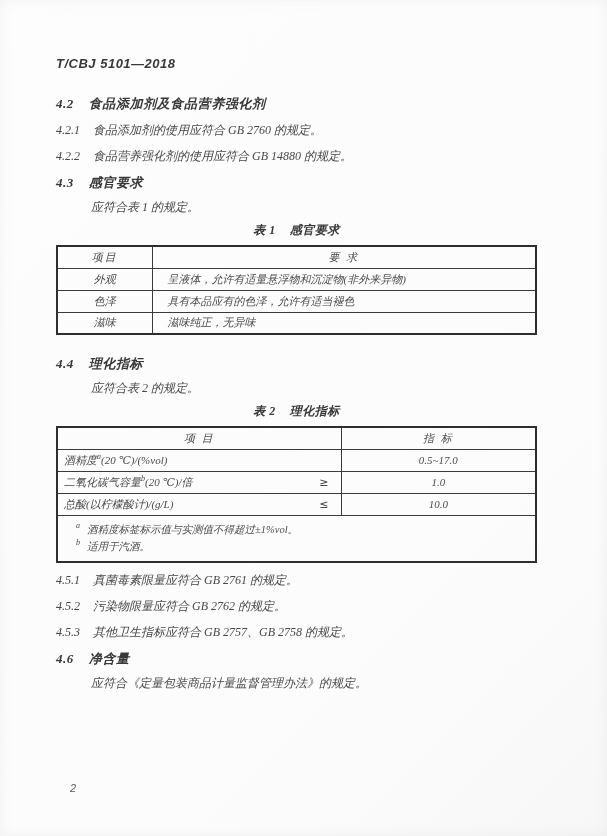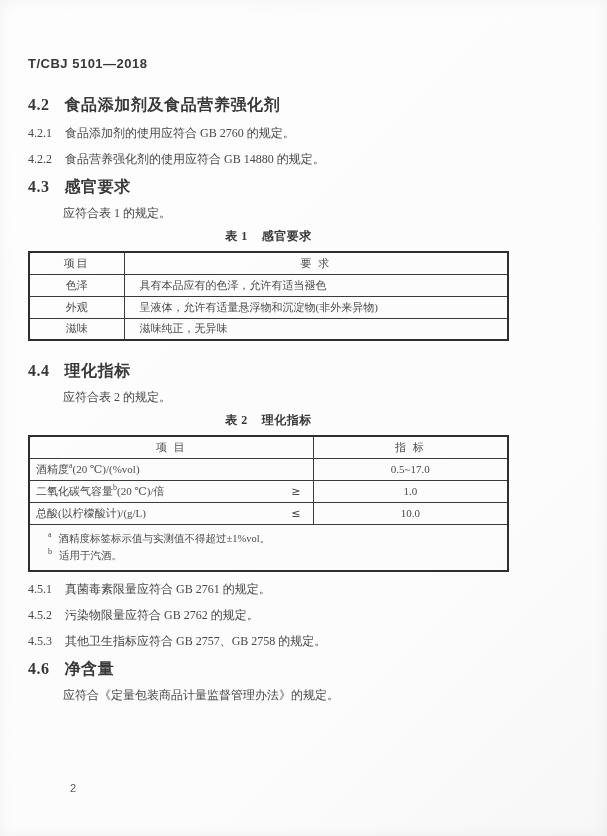--- a/index.html
+++ b/index.html
@@ -4,29 +4,30 @@
 <style>
   * { margin:0; padding:0; box-sizing:border-box; }
   html,body { background:#e9e9e9; }
   .page {
     position:relative;
     width:607px; height:836px;
     background:linear-gradient(135deg,#fdfdfd 0%, #fcfcfc 70%, #f7f7f7 100%);
     box-shadow:inset 0 0 14px rgba(0,0,0,0.05);
     font-family:"Liberation Serif","DejaVu Serif",serif;
     color:#474747;
-    padding:56px 0 0 28px;
+    padding:56px 0 0 56px;
     overflow:hidden;
+    font-style:italic;
   }
   .docnum {
     font-size:13px; font-weight:bold; color:#383838; letter-spacing:0.5px;
     font-family:"Liberation Sans","DejaVu Sans",sans-serif;
   }
   .heading {
-    margin-top:24px; font-size:16px; font-weight:bold; color:#383838;
+    margin-top:24px; font-size:13px; font-weight:bold; color:#383838;
     letter-spacing:0.6px;
   }
   .heading .num { margin-right:15px; letter-spacing:0.5px; }
   .clause { margin-top:9px; font-size:12px; line-height:17px; }
   .clause + .clause { }
   .clause .num { margin-right:13px; }
   .indent-p { margin-top:7px; margin-left:35px; font-size:12px; line-height:17px; }
   .caption {
     margin-top:6px; width:481px; text-align:center;
     font-size:12px; font-weight:bold; color:#383838; letter-spacing:0.5px;
@@ -85,26 +86,26 @@
   </div>
   <table>
     <thead>
       <tr>
         <th class="t1-col-item">项目</th>
         <th>要 求</th>
       </tr>
     </thead>
     <tbody>
       <tr>
+        <td class="t1-col-item">外观</td>
+        <td class="t1-col-req">呈液体，允许有适量悬浮物和沉淀物(非外来异物)</td>
+      </tr>
+      <tr>
         <td class="t1-col-item">色泽</td>
         <td class="t1-col-req">具有本品应有的色泽，允许有适当褪色</td>
-      </tr>
-      <tr>
-        <td class="t1-col-item">外观</td>
-        <td class="t1-col-req">呈液体，允许有适量悬浮物和沉淀物(非外来异物)</td>
       </tr>
       <tr>
         <td class="t1-col-item">滋味</td>
         <td class="t1-col-req">滋味纯正，无异味</td>
       </tr>
     </tbody>
   </table>
 
   <div class="heading h-gap2">
     <span class="num">4.4</span><span>理化指标</span>

